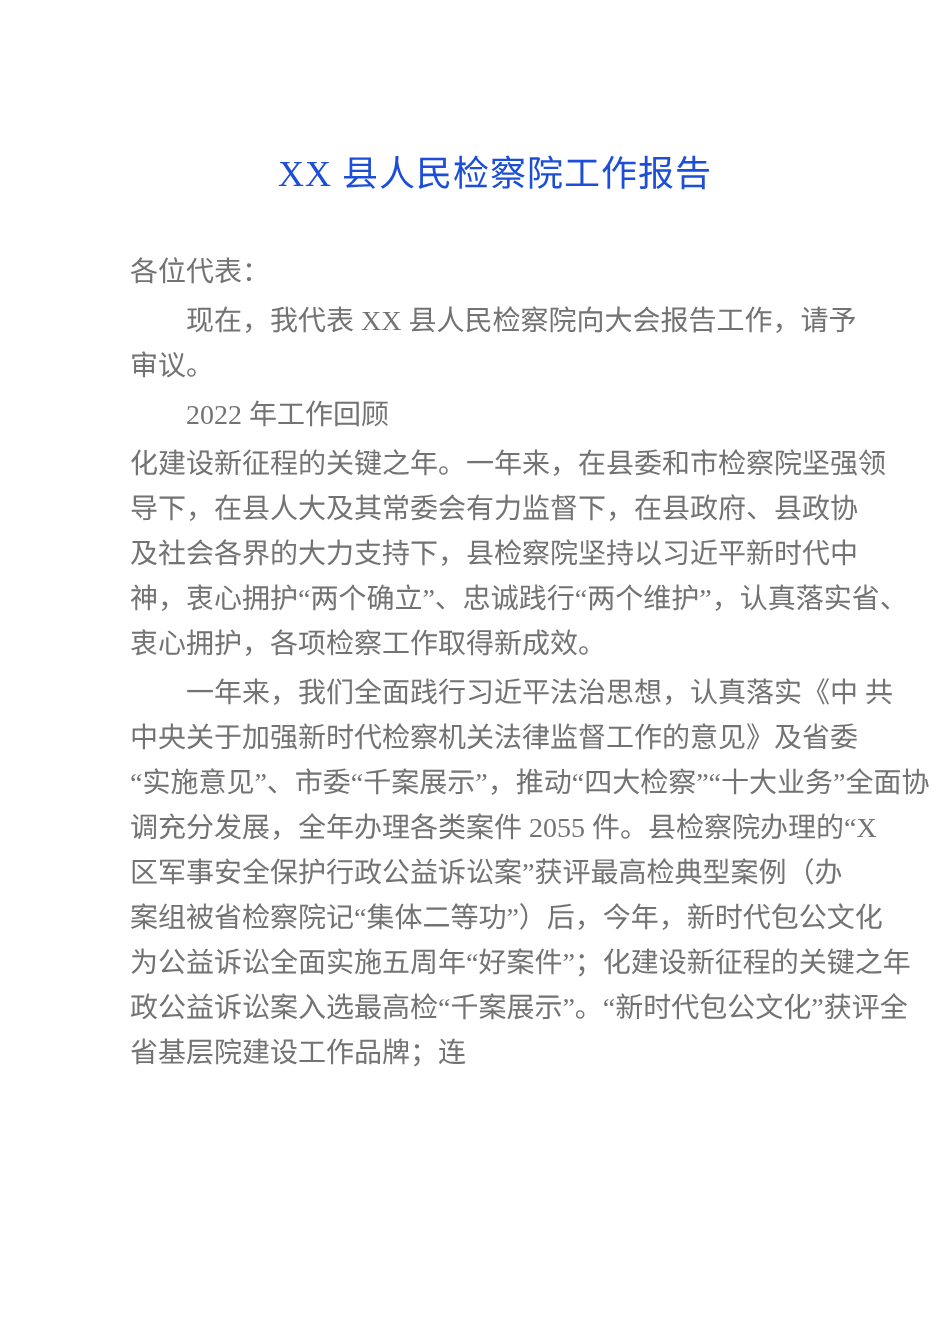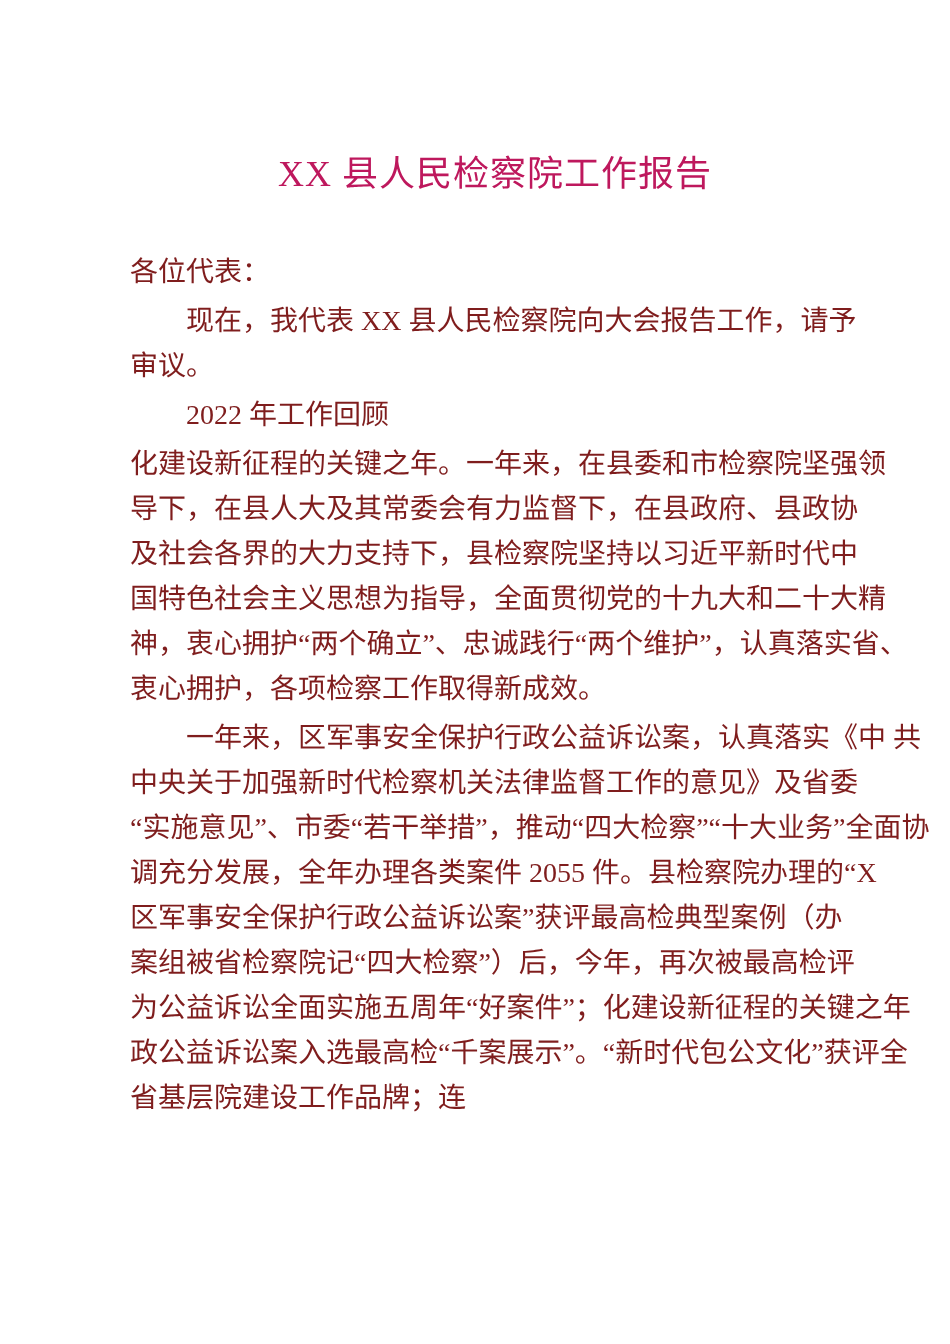--- a/index.html
+++ b/index.html
@@ -19,39 +19,39 @@
     color: #000000;
   }
   .title {
     margin: 0 0 52px 0;
     text-align: center;
     font-family: "Liberation Serif", serif;
     font-weight: normal;
     font-size: 36px;
     line-height: 45px;
     letter-spacing: 1px;
-    color: #be185d;
+    color: #1d4ed8;
   }
   .doc-body {
     font-size: 28px;
     line-height: 45px;
   }
   .para {
     margin: 0 0 4px 0;
   }
   .para:last-child {
     margin-bottom: 0;
   }
   .line {
     
     font-family: "Liberation Serif", sans-serif;
     font-size: 28px;
     line-height: 45px;
     white-space: pre;
-    color: #7f1d1d;
+    color: #737373;
   }
   .line.indented {
     padding-left: 56px; 
   }
 </style>
 </head>
 <body>
 
 <div class="page">
   <h1 class="title">XX 县人民检察院工作报告</h1>
@@ -63,29 +63,28 @@
         <div class="line indented">现在，我代表 XX 县人民检察院向大会报告工作，请予</div>
         <div class="line">审议。</div>
       </div>
       <div class="para">
         <div class="line indented">2022 年工作回顾</div>
       </div>
       <div class="para">
         <div class="line">化建设新征程的关键之年。一年来，在县委和市检察院坚强领</div>
         <div class="line">导下，在县人大及其常委会有力监督下，在县政府、县政协</div>
         <div class="line">及社会各界的大力支持下，县检察院坚持以习近平新时代中</div>
-        <div class="line">国特色社会主义思想为指导，全面贯彻党的十九大和二十大精</div>
         <div class="line">神，衷心拥护“两个确立”、忠诚践行“两个维护”，认真落实省、</div>
         <div class="line">衷心拥护，各项检察工作取得新成效。</div>
       </div>
       <div class="para">
-        <div class="line indented">一年来，区军事安全保护行政公益诉讼案，认真落实《中 共</div>
+        <div class="line indented">一年来，我们全面践行习近平法治思想，认真落实《中 共</div>
         <div class="line">中央关于加强新时代检察机关法律监督工作的意见》及省委</div>
-        <div class="line">“实施意见”、市委“若干举措”，推动“四大检察”“十大业务”全面协</div>
+        <div class="line">“实施意见”、市委“千案展示”，推动“四大检察”“十大业务”全面协</div>
         <div class="line">调充分发展，全年办理各类案件 2055 件。县检察院办理的“X</div>
         <div class="line">区军事安全保护行政公益诉讼案”获评最高检典型案例（办</div>
-        <div class="line">案组被省检察院记“四大检察”）后，今年，再次被最高检评</div>
+        <div class="line">案组被省检察院记“集体二等功”）后，今年，新时代包公文化</div>
         <div class="line">为公益诉讼全面实施五周年“好案件”；化建设新征程的关键之年</div>
         <div class="line">政公益诉讼案入选最高检“千案展示”。“新时代包公文化”获评全</div>
         <div class="line">省基层院建设工作品牌；连</div>
       </div>
     </div>
 </div>
 
 </body></html>

